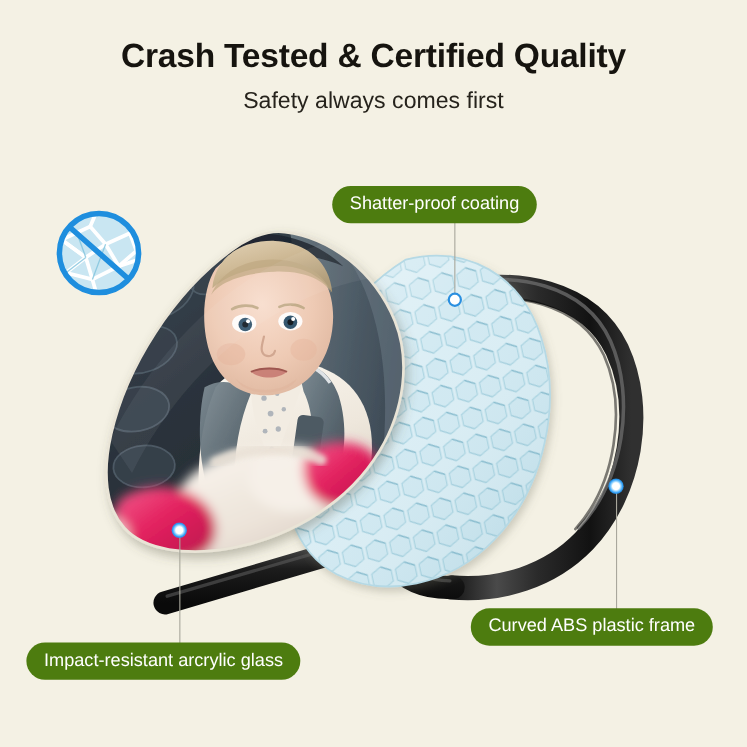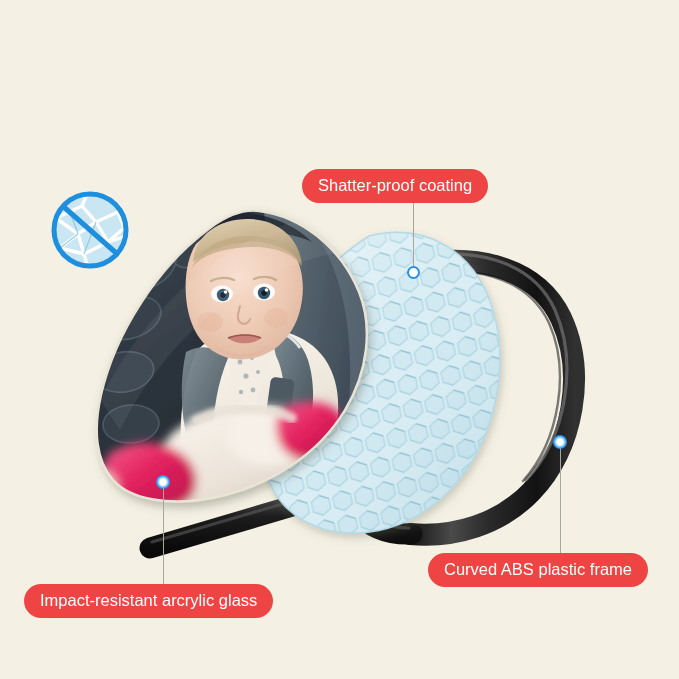--- a/index.html
+++ b/index.html
@@ -60,21 +60,21 @@
     position: absolute;
     left: 0; top: 0;
     width: 679px;
     height: 679px;
     pointer-events: none;
   }
 
   
   .pill {
     position: absolute;
-    background: #ef4444;
+    background: #4d7c0f;
     color: #ffffff;
     border-radius: 999px;
     font-size: 16.5px;
     line-height: 1;
     padding: 8px 16px 9px 16px;
     white-space: nowrap;
     font-family: "Liberation Sans", sans-serif;
     box-shadow: 0 0 0 0 rgba(0,0,0,0);
   }
   .pill-shatter { left: 302px; top: 169px; }
@@ -121,20 +121,24 @@
     border: 2px solid #2a8fe0;
     box-sizing: border-box;
   }
   .marker-shatter { left: 413px; top: 272px; }
 </style>
 </head>
 <body>
 
 <div id="stage">
 
+  <div class="header">
+    <h1 class="title">Crash Tested &amp; Certified Quality</h1>
+    <p class="subtitle">Safety always comes first</p>
+  </div>
 
   <svg class="product" viewBox="0 0 679 679" width="679" height="679">
     <defs>
 
       <pattern id="honeycomb" width="22" height="25" patternUnits="userSpaceOnUse" patternTransform="rotate(-12)">
         <rect width="22" height="25" fill="#d9edf4"></rect>
         <path d="M11 1 L20 6 L20 16 L11 21 L2 16 L2 6 Z" fill="#cfe8f1" stroke="#a6d2e0" stroke-width="1.1"></path>
         <path d="M11 1 L20 6" stroke="#5d9fb8" stroke-width="1.3" opacity="0.55"></path>
         <path d="M2 16 L11 21" stroke="#8fc2d4" stroke-width="1" opacity="0.5"></path>
       </pattern>

